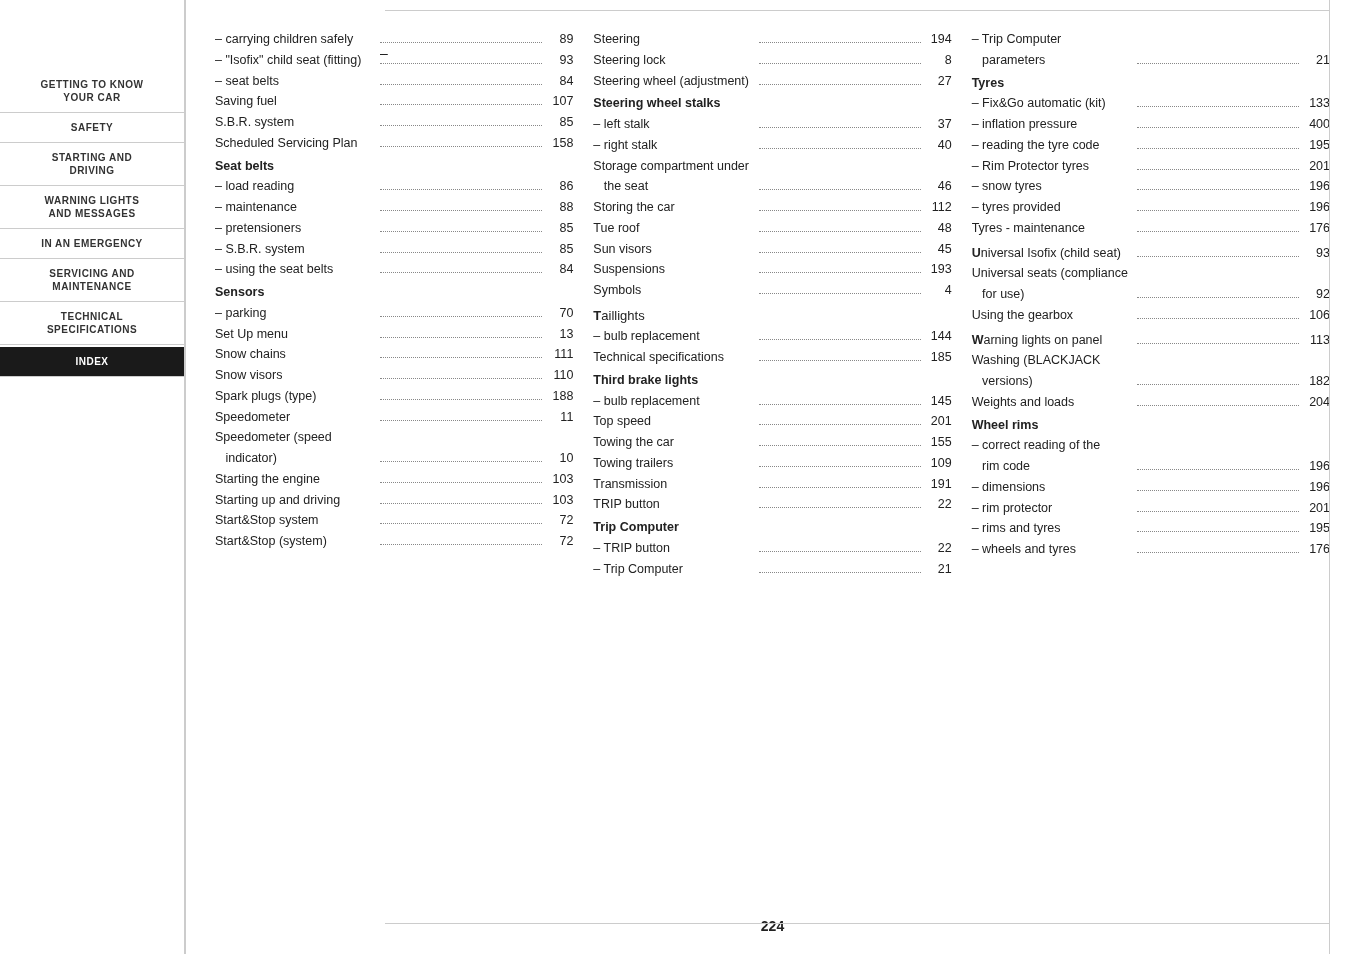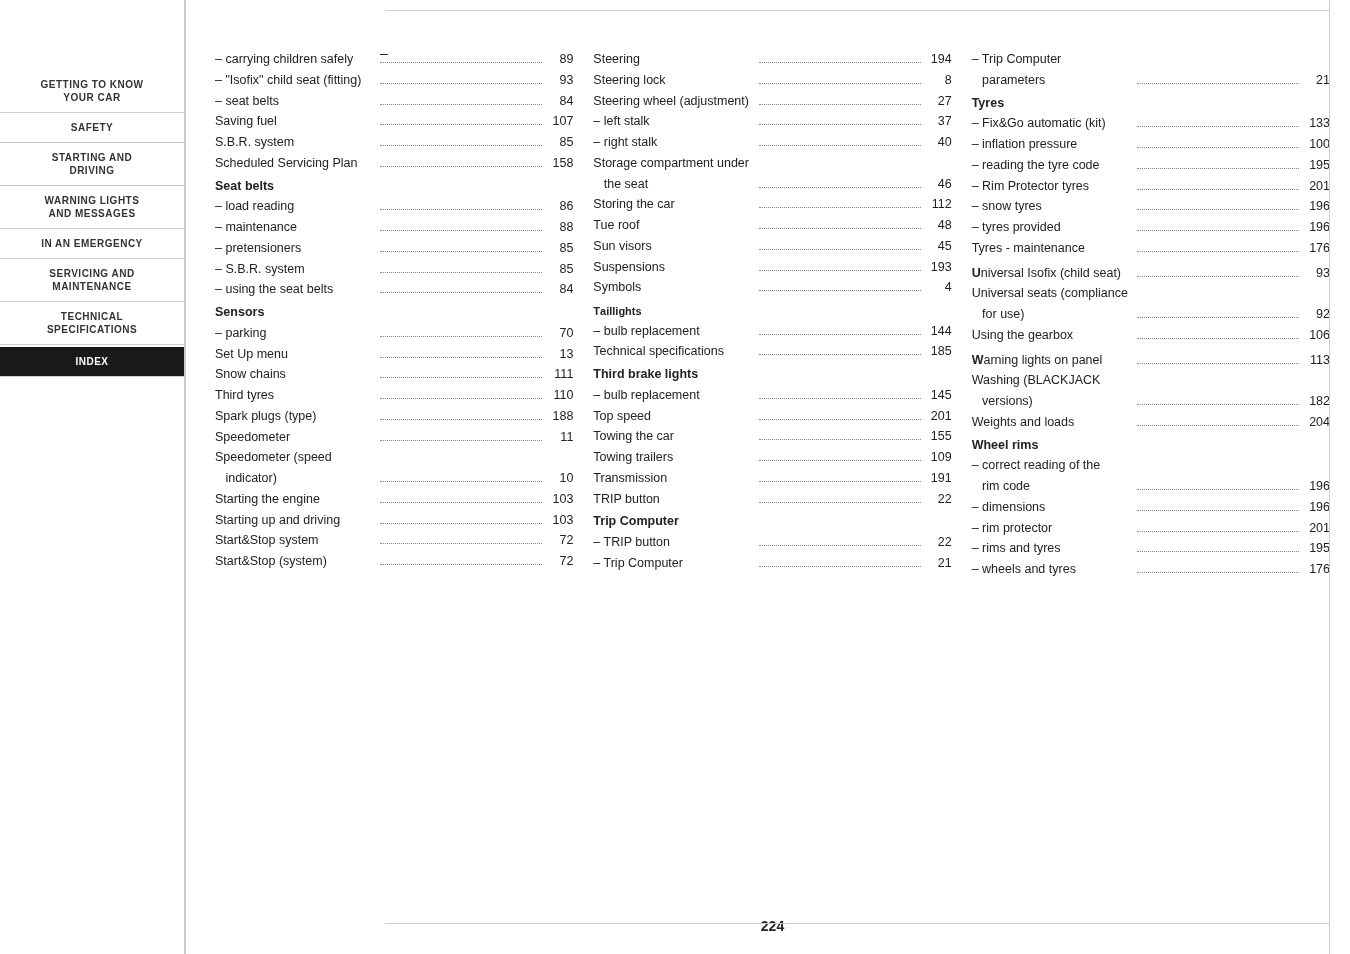--- a/index.html
+++ b/index.html
@@ -107,22 +107,22 @@
       font-weight: normal;
     }
 
     .entry-header {
       font-weight: bold;
       margin-top: 4px;
       margin-bottom: 2px;
     }
 
     .entry-initial {
-      font-size: 11px;
-      font-weight: bold;
+      font-size: 13px;
+      font-weight: normal;
     }
 
     
     .page-number {
       text-align: center;
       font-weight: bold;
       font-size: 14px;
       margin-top: 10px;
     }
 
@@ -176,21 +176,21 @@
     <div class="sidebar-item">TECHNICAL<br>SPECIFICATIONS</div>
     <div class="sidebar-item index-item">INDEX</div>
   </div>
 
   <div class="main-content">
     <div class="top-line"></div>
     <div class="right-line"></div>
 
     <span class="dash-mark" style="left:195px; top:45px;">–</span>
 
-    <div class="content-columns" style="margin-top: 20px;">
+    <div class="content-columns" style="">
 
       <div class="index-column" id="col1">
 
         <div class="index-entry">
           <span class="entry-text">– carrying children safely</span>
           <span class="entry-dots"></span>
           <span class="entry-page">89</span>
         </div>
         <div class="index-entry">
           <span class="entry-text">– "Isofix" child seat (fitting)</span>
@@ -257,21 +257,21 @@
           <span class="entry-text">Set Up menu</span>
           <span class="entry-dots"></span>
           <span class="entry-page">13</span>
         </div>
         <div class="index-entry">
           <span class="entry-text">Snow chains</span>
           <span class="entry-dots"></span>
           <span class="entry-page">111</span>
         </div>
         <div class="index-entry">
-          <span class="entry-text">Third tyres</span>
+          <span class="entry-text">Snow visors</span>
           <span class="entry-dots"></span>
           <span class="entry-page">110</span>
         </div>
         <div class="index-entry">
           <span class="entry-text">Spark plugs (type)</span>
           <span class="entry-dots"></span>
           <span class="entry-page">188</span>
         </div>
         <div class="index-entry">
           <span class="entry-text">Speedometer</span>
@@ -317,20 +317,23 @@
         </div>
         <div class="index-entry">
           <span class="entry-text">Steering lock</span>
           <span class="entry-dots"></span>
           <span class="entry-page">8</span>
         </div>
         <div class="index-entry">
           <span class="entry-text">Steering wheel (adjustment)</span>
           <span class="entry-dots"></span>
           <span class="entry-page">27</span>
+        </div>
+        <div class="index-entry entry-header">
+          <span class="entry-text">Steering wheel stalks</span>
         </div>
         <div class="index-entry">
           <span class="entry-text">– left stalk</span>
           <span class="entry-dots"></span>
           <span class="entry-page">37</span>
         </div>
         <div class="index-entry">
           <span class="entry-text">– right stalk</span>
           <span class="entry-dots"></span>
           <span class="entry-page">40</span>
@@ -443,21 +446,21 @@
           <span class="entry-text">Tyres</span>
         </div>
         <div class="index-entry">
           <span class="entry-text">– Fix&amp;Go automatic (kit)</span>
           <span class="entry-dots"></span>
           <span class="entry-page">133</span>
         </div>
         <div class="index-entry">
           <span class="entry-text">– inflation pressure</span>
           <span class="entry-dots"></span>
-          <span class="entry-page">100</span>
+          <span class="entry-page">400</span>
         </div>
         <div class="index-entry">
           <span class="entry-text">– reading the tyre code</span>
           <span class="entry-dots"></span>
           <span class="entry-page">195</span>
         </div>
         <div class="index-entry">
           <span class="entry-text">– Rim Protector tyres</span>
           <span class="entry-dots"></span>
           <span class="entry-page">201</span>

